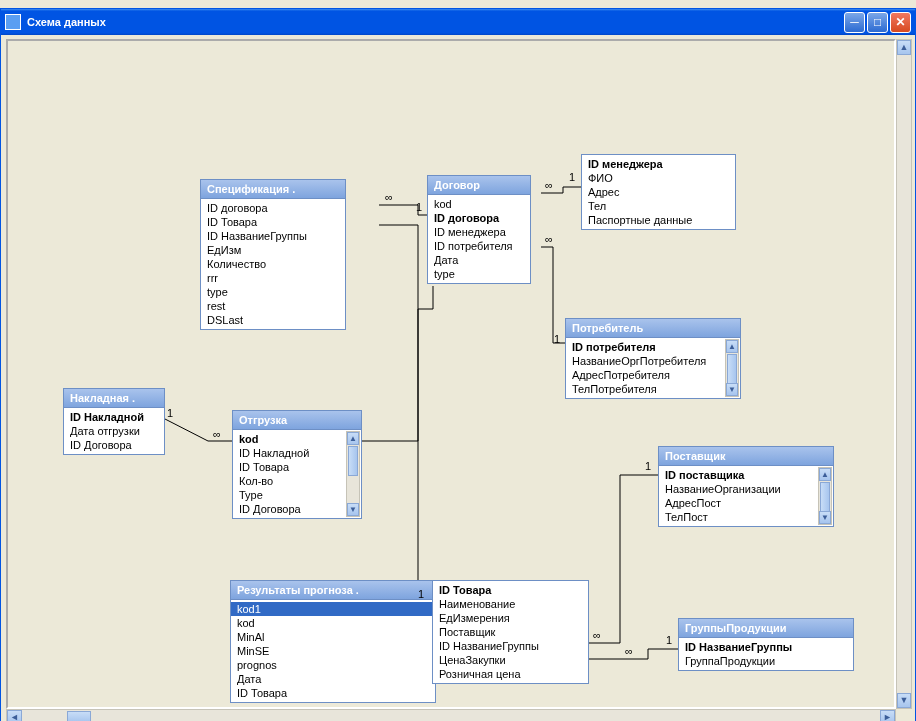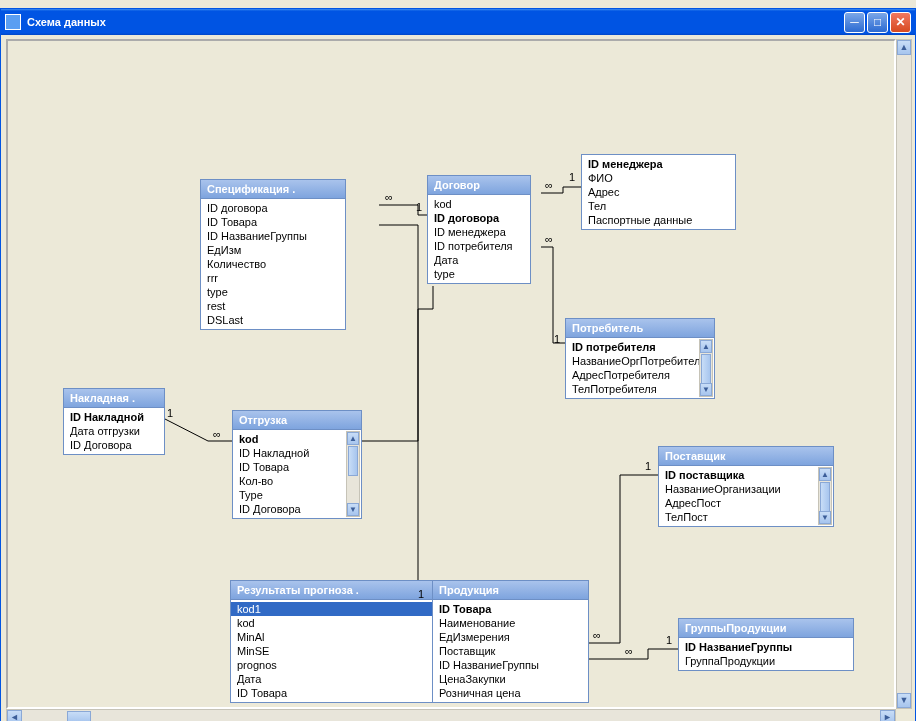--- a/index.html
+++ b/index.html
@@ -199,21 +199,21 @@
         </div>
         <div class="tbl" style="left: 573px; top: 113px; width: 155px;">
           <div class="tbl-body">
             <div class="field bold">ID менеджера</div>
             <div class="field">ФИО</div>
             <div class="field">Адрес</div>
             <div class="field">Тел</div>
             <div class="field">Паспортные данные</div>
           </div>
         </div>
-        <div class="tbl" style="left: 557px; top: 277px; width: 150px;">
+        <div class="tbl" style="left: 557px; top: 277px; width: 176px;">
           <div class="tbl-header">Потребитель</div>
           <div class="tbl-body with-scroll">
             <div class="field bold">ID потребителя</div>
             <div class="field">НазваниеОргПотребителя</div>
             <div class="field">АдресПотребителя</div>
             <div class="field">ТелПотребителя</div>
             <div class="fake-scroll">
               <div class="arrow">▲</div>
               <div class="thumb" style="top:14px;height:30px"></div>
               <div class="arrow" style="position:absolute;bottom:0;left:0;right:0">▼</div>
@@ -264,21 +264,20 @@
             <div class="field selected">kod1</div>
             <div class="field">kod</div>
             <div class="field">MinAl</div>
             <div class="field">MinSE</div>
             <div class="field">prognos</div>
             <div class="field">Дата</div>
             <div class="field">ID Товара</div>
           </div>
         </div>
         <div class="tbl" style="left: 424px; top: 539px; width: 157px;">
-          <div class="tbl-header">Продукция</div>
           <div class="tbl-body">
             <div class="field bold">ID Товара</div>
             <div class="field">Наименование</div>
             <div class="field">ЕдИзмерения</div>
             <div class="field">Поставщик</div>
             <div class="field">ID НазваниеГруппы</div>
             <div class="field">ЦенаЗакупки</div>
             <div class="field">Розничная цена</div>
           </div>
         </div>

